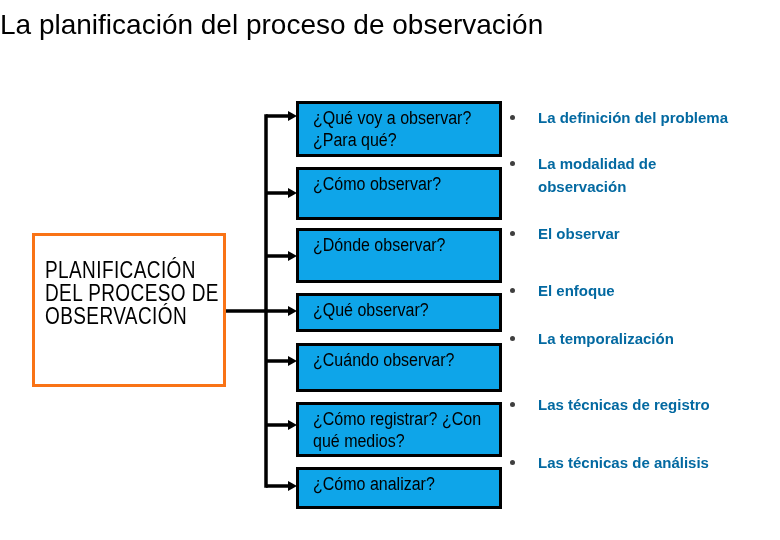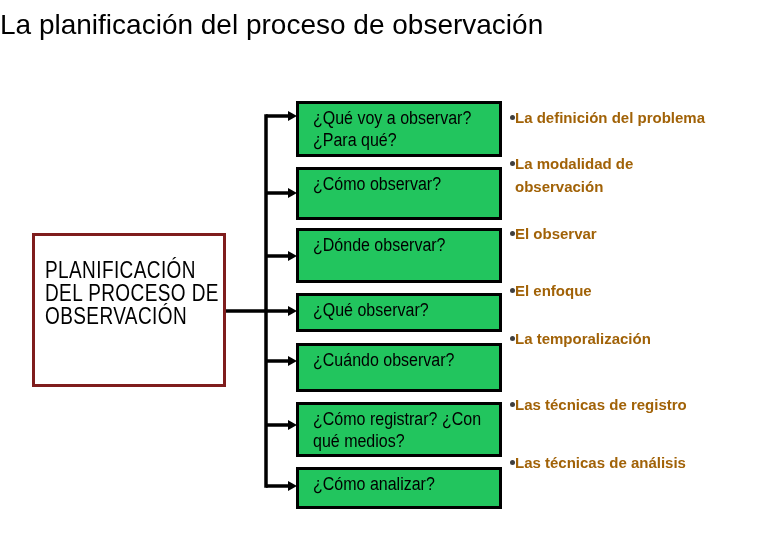--- a/index.html
+++ b/index.html
@@ -7,51 +7,51 @@
     position:relative; width:780px; height:540px; background:#ffffff;
     font-family:"Liberation Sans", sans-serif; color:#000; overflow:hidden;
   }
   .slide-title {
     position:absolute; left:0; top:9px; width:100%; 
     font-size:28px; line-height:32px; color:#000;
   }
   
   .planning-box {
     position:absolute; left:32px; top:233px; width:188px; height:148px;
-    border:3px solid #7f1d1d; background:#fff;
+    border:3px solid #f97316; background:#fff;
   }
   .planning-box .boxtext {
     position:absolute; left:10px; top:23px; width:176px;
     font-size:19px; line-height:18px; letter-spacing:0.4px;
     transform:scaleY(1.27); transform-origin:0 0; white-space:pre-line;
   }
   
   .flow-box {
-    position:absolute; left:296px; width:200px; border:3px solid #000; background:#22c55e;
+    position:absolute; left:296px; width:200px; border:3px solid #000; background:#0ea5e9;
   }
   .flow-box .boxtext {
     display:block; padding:3px 4px 0 14px; font-size:16px; line-height:20px;
     transform:scaleY(1.1); transform-origin:0 0; white-space:pre-line;
   }
   .fb1{top:101px;height:50px}
   .fb2{top:167px;height:47px}
   .fb3{top:228px;height:49px}
   .fb4{top:293px;height:33px}
   .fb5{top:343px;height:43px}
   .fb6{top:402px;height:49px}
   .fb7{top:467px;height:36px}
   
   .bullet { position:absolute; left:510px; display:flex; align-items:flex-start; }
   .bullet .dot {
     width:5px; height:5px; border-radius:50%; background:#3f3f3f;
     margin-top:9px; flex:0 0 auto;
   }
   .bullet .btext {
-    width:222px; font-size:15px; font-weight:bold;
-    line-height:23px; white-space:pre-line; color:#a16207;
+    margin-left:23px; width:222px; font-size:15px; font-weight:bold;
+    line-height:23px; white-space:pre-line; color:#0369a1;
   }
   .bl1{top:106px} .bl2{top:152px} .bl3{top:222px} .bl4{top:279px}
   .bl5{top:327px} .bl6{top:393px} .bl7{top:451px}
   
   .connectors { position:absolute; left:0; top:0; width:780px; height:540px; pointer-events:none; }
 </style>
 </head>
 <body>
 
 <div class="canvas">

